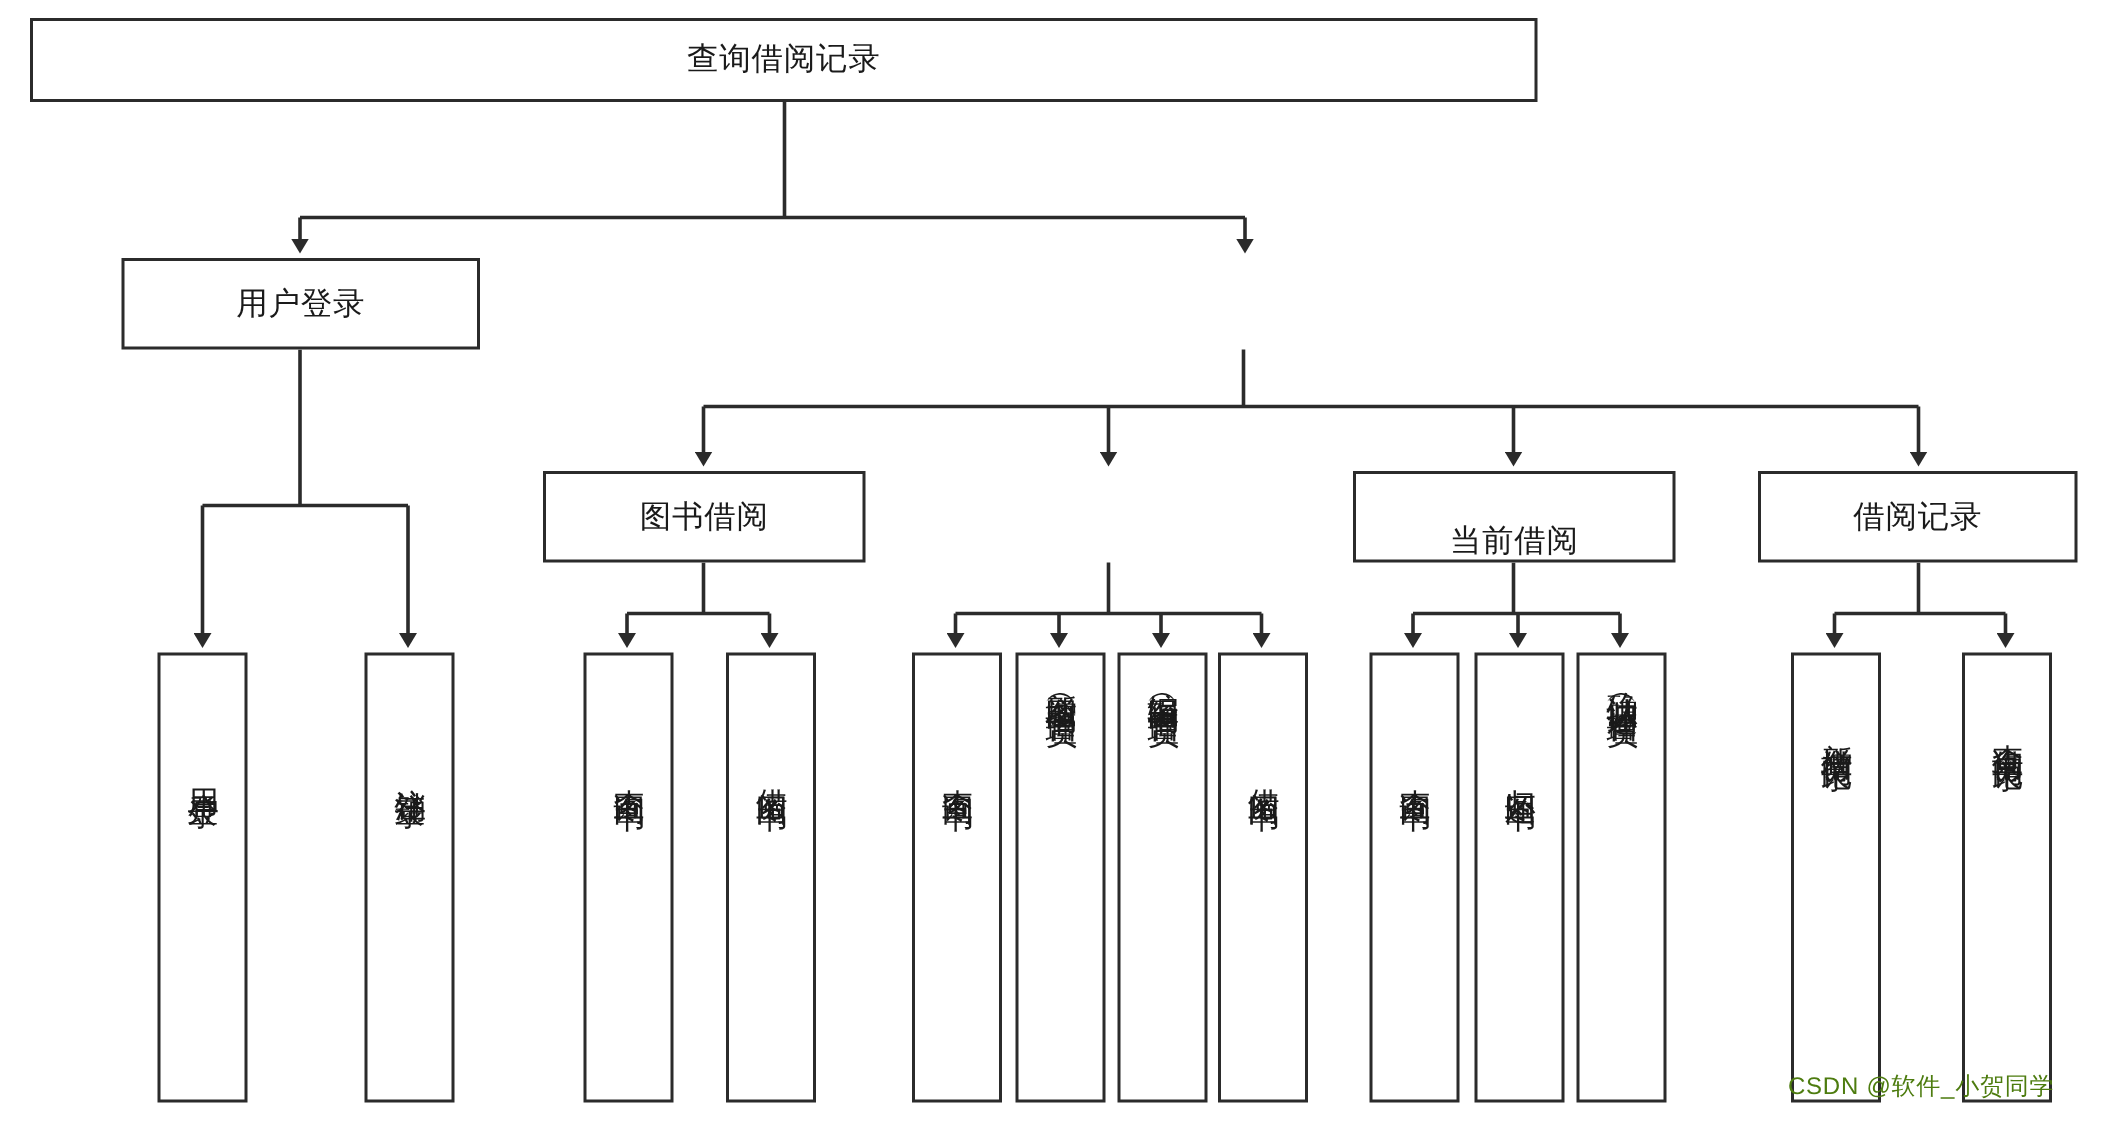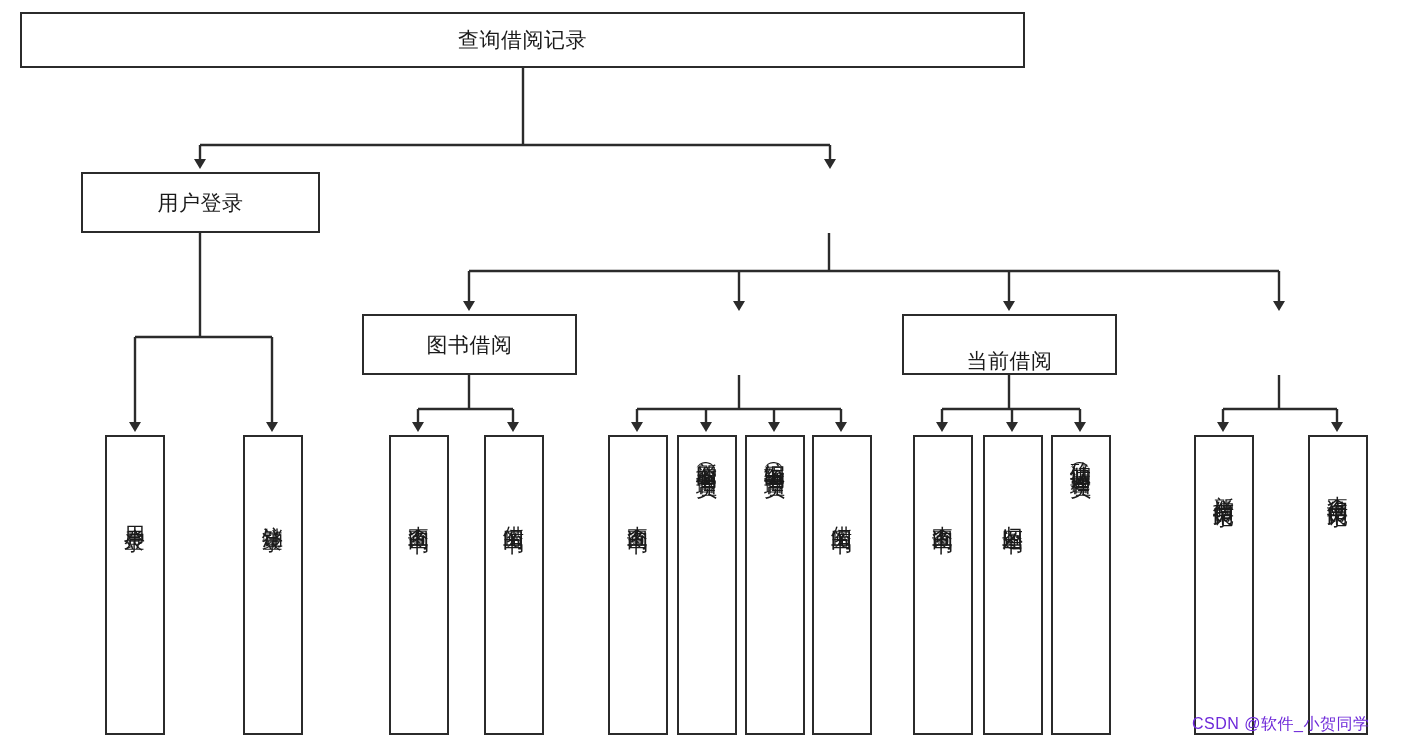--- a/index.html
+++ b/index.html
@@ -54,21 +54,21 @@
     writing-mode: vertical-rl;
     text-orientation: upright;
     font-size: 21px;
     letter-spacing: 2.5px;
     line-height: 1;
     white-space: nowrap;
   }
   .watermark {
     position: absolute;
     font-size: 16px;
-    color: #6d28d9;
+    color: #4d7c0f;
     white-space: nowrap;
     letter-spacing: 0.5px;
   }
 </style>
 </head>
 <body>
 
 <div id="canvas">
 
   <svg class="connectors" viewBox="0 0 1405 747" xmlns="http://www.w3.org/2000/svg">
@@ -131,20 +131,23 @@
   <div class="node horizontal" style="left:81px; top:172px; width:239px; height:61px;">
     <span class="label">用户登录</span>
   </div>
 
   <div class="node horizontal" style="left:362px; top:314px; width:215px; height:61px;">
     <span class="label">图书借阅</span>
   </div>
   <div class="node horizontal" style="left:902px; top:314px; width:215px; height:61px;align-items:flex-end;">
     <span class="label">当前借阅</span>
   </div>
+  <div class="node horizontal" style="left:1172px; top:314px; width:213px; height:61px;">
+    <span class="label">借阅记录</span>
+  </div>
 
   <div class="node vertical" style="left:105px; top:435px; width:60px; height:300px; padding-top:72px;">
     <span class="label">用户登录</span>
   </div>
   <div class="node vertical" style="left:243px; top:435px; width:60px; height:300px; padding-top:72px;">
     <span class="label">注销登录</span>
   </div>
 
   <div class="node vertical" style="left:389px; top:435px; width:60px; height:300px; padding-top:72px;">
     <span class="label">查询图书</span>

